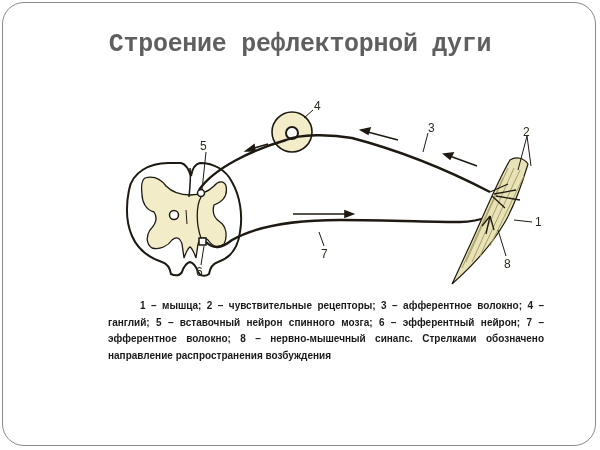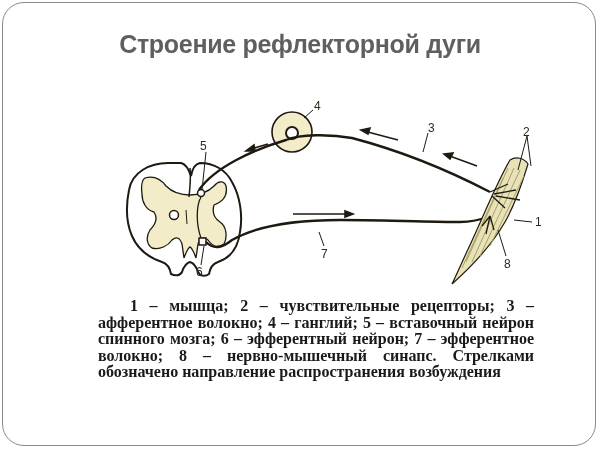--- a/index.html
+++ b/index.html
@@ -3,27 +3,27 @@
   <meta charset="utf-8">
   <style>
     html, body { margin: 0; padding: 0; background: #ffffff; }
     body { width: 600px; height: 450px; position: relative; overflow: hidden; font-family: "Liberation Sans", "DejaVu Sans", sans-serif; }
     .slide {
       position: absolute; left: 2px; top: 2px; width: 594px; height: 444px;
       border: 1px solid #8a8a8a; border-radius: 22px; box-sizing: border-box; background: #fff;
     }
     .title {
       position: absolute; left: 0; top: 30px; width: 600px; text-align: center;
-      font-family: Liberation Sans, sans-serif; font-size: 25px; font-weight: bold;
+      font-family: Liberation Mono, monospace; font-size: 25px; font-weight: bold;
       color: #5f5f5f; letter-spacing: -0.3px;
     }
     .figure { position: absolute; left: 100px; top: 85px; width: 460px; height: 205px; }
     .caption {
-      position: absolute; left: 98px; top: 298px; width: 436px;
-      font-family: Liberation Serif, serif; font-size: 16px; font-weight: bold;
+      position: absolute; left: 108px; top: 298px; width: 436px;
+      font-family: Liberation Sans, sans-serif; font-size: 10px; font-weight: bold;
       line-height: 16.6px; color: #1a1a1a; text-align: justify; text-indent: 32px;
     }
     .lbl { font-family: "Liberation Sans", sans-serif; font-size: 12px; fill: #2a2a1a; }
   </style>
 </head>
 <body>
 
 <div class="slide"></div>
 
 <div class="title">Строение рефлекторной дуги</div>

